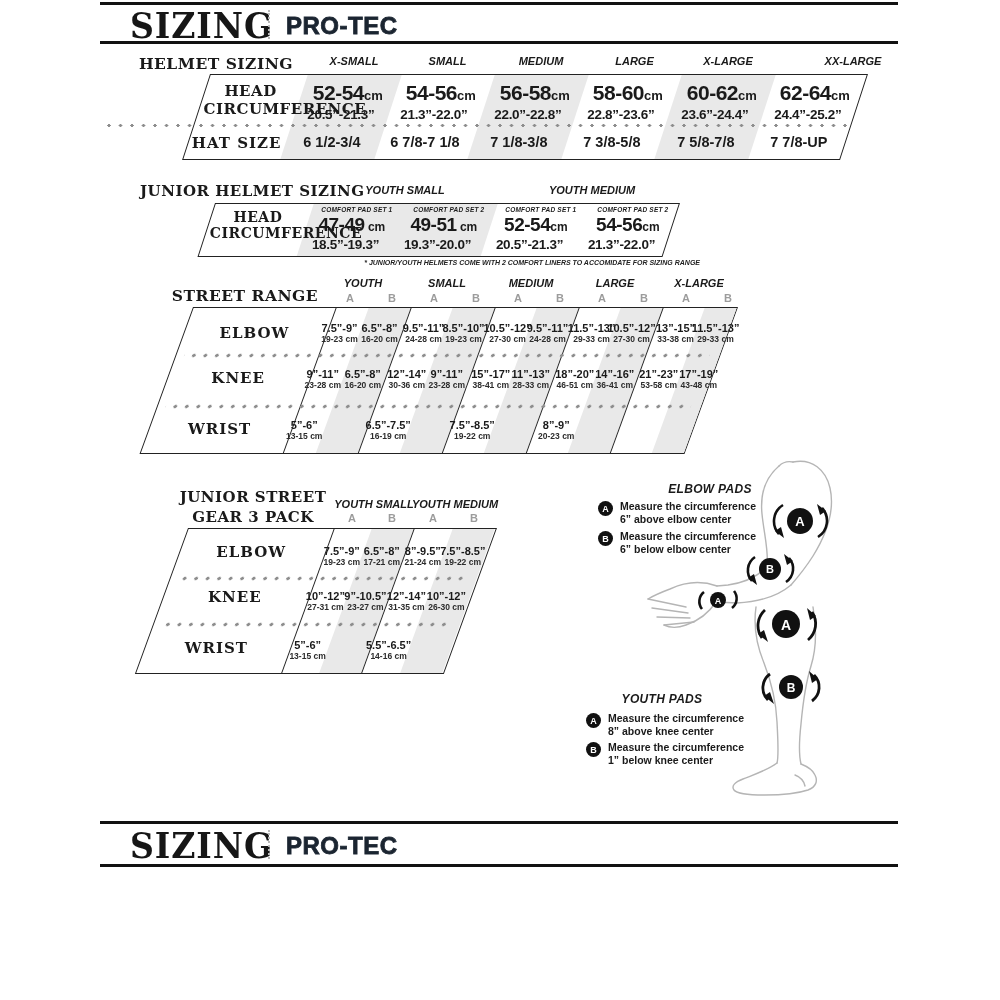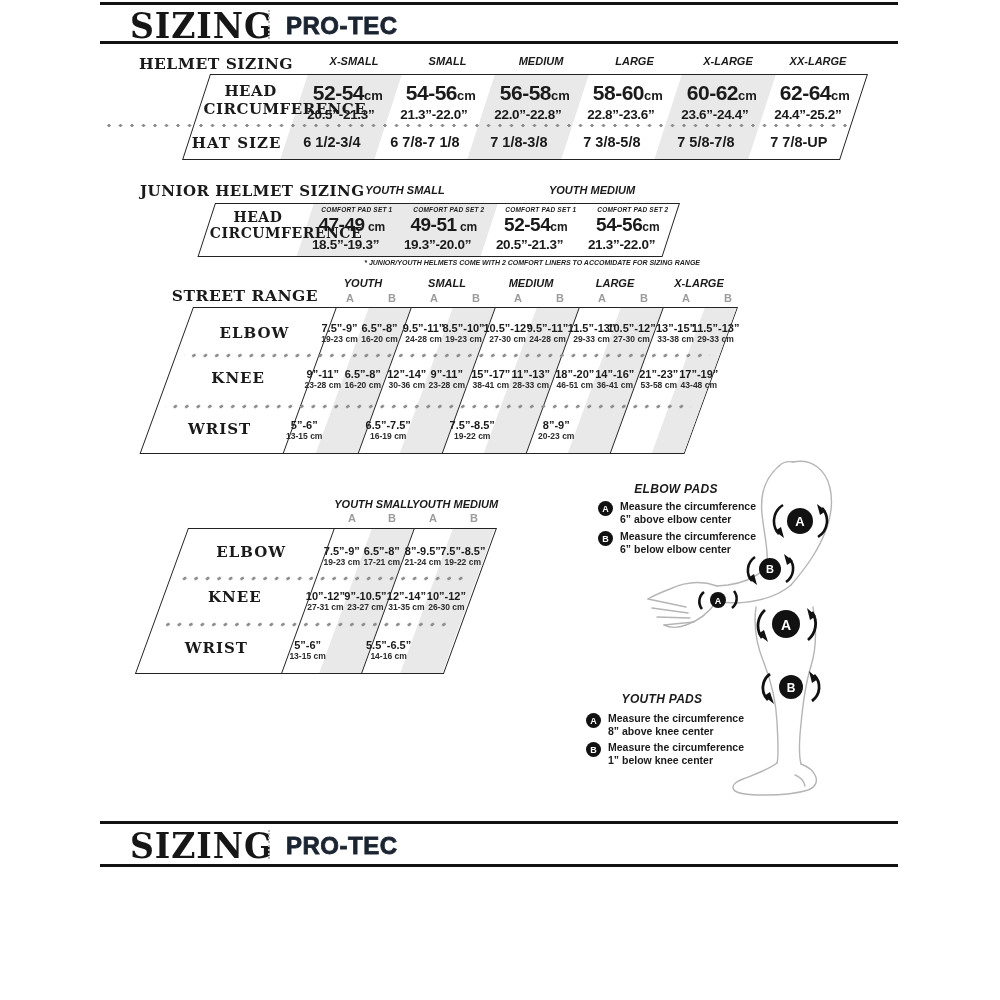--- a/index.html
+++ b/index.html
@@ -231,20 +231,24 @@
           <div class="range">7.5”-8.5”</div>
           <div class="cmsmall">19-22 cm</div>
         </div>
         <div class="cell cs20" style="left: 374px; top: 112px; width: 68px;">
           <div class="range">8”-9”</div>
           <div class="cmsmall">20-23 cm</div>
         </div>
       </div>
   </div>
 
+  <div class="sec-title" style="left:163px;top:487px;width:180px;font-size:15px;line-height:20px;">
+    <div>JUNIOR STREET</div>
+    <div>GEAR 3 PACK</div>
+  </div>
   <div class="ptable" id="junior-table" style="left:188px;top:528px;width:309px;height:146px;">
     <div class="bg skew20">
         <div class="stripe" style="left: 183px; width: 42px;"></div>
         <div class="stripe" style="left: 264px; width: 42px;"></div>
         <div class="vline" style="left: 145px;"></div>
         <div class="vline" style="left: 225px;"></div>
         <div class="dots" style="left: 8px; width: 288px; top: 46px;"></div>
         <div class="dots" style="left: 8px; width: 288px; top: 92px;"></div>
       </div>
     <div class="content skew20">
@@ -287,21 +291,21 @@
           <div class="range">5”-6”</div>
           <div class="cmsmall">13-15 cm</div>
         </div>
         <div class="cell cs20" style="left: 211px; top: 111px; width: 68px;">
           <div class="range">5.5”-6.5”</div>
           <div class="cmsmall">14-16 cm</div>
         </div>
       </div>
   </div>
 
-  <div class="mtitle" style="left:606px;top:482px;width:140px;">ELBOW PADS</div>
+  <div class="mtitle" style="left:640px;top:482px;width:140px;">ELBOW PADS</div>
   <div class="step" style="left:598px;top:500px;">
     <div class="marker">A</div>
     <div class="steptext">
       <div>Measure the circumference</div>
       <div>6” above elbow center</div>
     </div>
   </div>
   <div class="step" style="left:598px;top:530px;">
     <div class="marker">B</div>
     <div class="steptext">
@@ -388,21 +392,21 @@
   <div class="brand-title" style="left:130px;top:824px;">SIZING</div>
   <div class="brand-divider" style="left:268px;top:830px;height:29px;"></div>
   <div class="brand-logo" style="left:286px;top:832px;">PRO-TEC</div>
   <div class="rule" style="top:864px;height:3px;"></div>
 
 <div class="col-head" style="left: 308px; top: 55px; width: 92px;">X-SMALL</div>
     <div class="col-head" style="left: 401.5px; top: 55px; width: 92px;">SMALL</div>
     <div class="col-head" style="left: 495px; top: 55px; width: 92px;">MEDIUM</div>
     <div class="col-head" style="left: 588.5px; top: 55px; width: 92px;">LARGE</div>
     <div class="col-head" style="left: 682px; top: 55px; width: 92px;">X-LARGE</div>
-    <div class="col-head" style="left: 772px; top: 55px; width: 92px;">XX-LARGE</div>
+    <div class="col-head" style="left: 807px; top: 55px; width: 92px;">XX-LARGE</div>
     <div class="col-head" style="left: 345px; top: 184px; width: 120px;">YOUTH SMALL</div>
     <div class="col-head" style="left: 532px; top: 184px; width: 120px;">YOUTH MEDIUM</div>
     <div class="col-head" style="left: 313px; top: 277px; width: 100px;">YOUTH</div>
     <div class="ab" style="left: 340px; top: 292px; width: 20px;">A</div>
     <div class="ab" style="left: 382px; top: 292px; width: 20px;">B</div>
     <div class="col-head" style="left: 397px; top: 277px; width: 100px;">SMALL</div>
     <div class="ab" style="left: 424px; top: 292px; width: 20px;">A</div>
     <div class="ab" style="left: 466px; top: 292px; width: 20px;">B</div>
     <div class="col-head" style="left: 481px; top: 277px; width: 100px;">MEDIUM</div>
     <div class="ab" style="left: 508px; top: 292px; width: 20px;">A</div>

